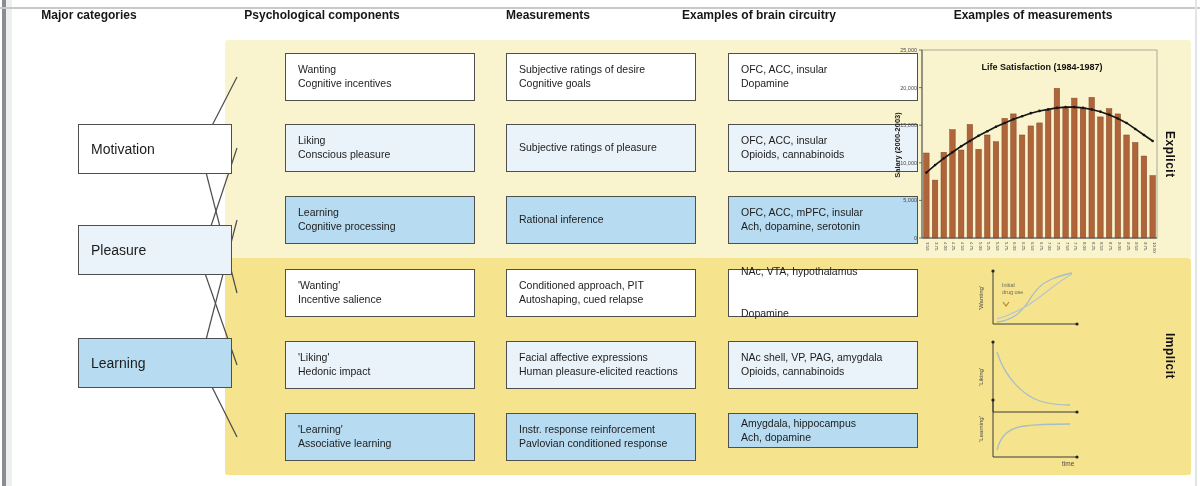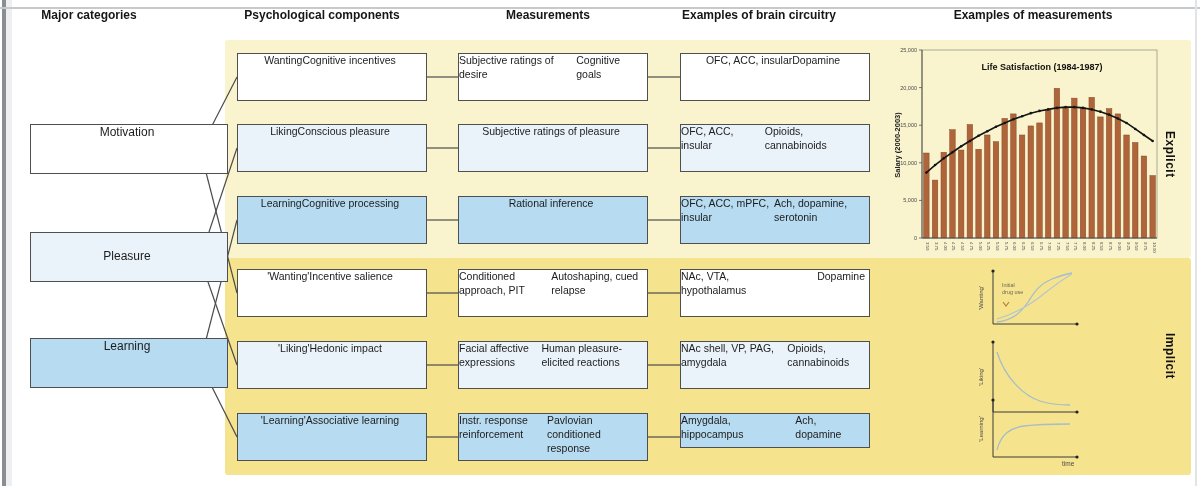--- a/index.html
+++ b/index.html
@@ -15,27 +15,27 @@
   .bg { position:absolute; border-radius:3px; }
   #bg-explicit { left:225px; top:40px;  width:966px; height:218px; background:#f9f4cd; }
   #bg-implicit { left:225px; top:258px; width:966px; height:217px; background:#f5e38e; }
 
   .col-header { position:absolute; top:8px; width:240px; text-align:center;
                 font-size:12px; font-weight:bold; color:#161616; }
 
   svg.overlay { position:absolute; left:0; top:0; z-index:1; }
 
   .dbox { position:absolute; z-index:2; border:1.6px solid #4f4f4f; background:#fff;
-          display:flex; flex-direction:row; justify-content:center;
-          padding-right:4px; font-size:10.5px; line-height:1.32; }
+          display:flex; flex-direction:column; justify-content:center;
+          padding-left:12px; padding-right:4px; font-size:10.5px; line-height:1.32;margin-left:48px; }
   .tint-white { background:#ffffff; }
   .tint-pale  { background:#ebf3fa; }
   .tint-blue  { background:#b7dbf1; }
 
-  .cat-box { width:198px; height:50px; left:30px; font-size:12px; }
+  .cat-box { width:154px; height:50px; left:30px; font-size:14px; }
 
   .side-label { position:absolute; z-index:3; writing-mode:vertical-rl;
                 font-size:12px; font-weight:bold; color:#111; letter-spacing:0.5px; }
 
   #main-chart { position:absolute; left:890px; top:42px; width:300px; height:216px; z-index:3; }
   #mini-plots { position:absolute; left:940px; top:262px; width:170px; height:210px; z-index:3; }
 
   text { font-family:"Liberation Sans", sans-serif; }
 </style>
 </head>
@@ -76,21 +76,21 @@
       <line x1="648" y1="220" x2="680" y2="220"></line>
       <line x1="648" y1="293" x2="680" y2="293"></line>
       <line x1="648" y1="365" x2="680" y2="365"></line>
       <line x1="648" y1="437" x2="680" y2="437"></line>
     </g>
   </svg>
 
   <div class="dbox cat-box tint-white" style="top:124px;">
     <div>Motivation</div>
   </div>
-  <div class="dbox cat-box tint-pale" style="top:232px;align-items:center;">
+  <div class="dbox cat-box tint-pale" style="top:225px;">
     <div>Pleasure</div>
   </div>
   <div class="dbox cat-box tint-blue" style="top:338px;">
     <div>Learning</div>
   </div>
 
   <div id="rows-container">
       <div class="dbox tint-white" style="left: 237px; top: 53px; width: 190px; height: 48px;">
         <div>Wanting</div>
         <div>Cognitive incentives</div>

